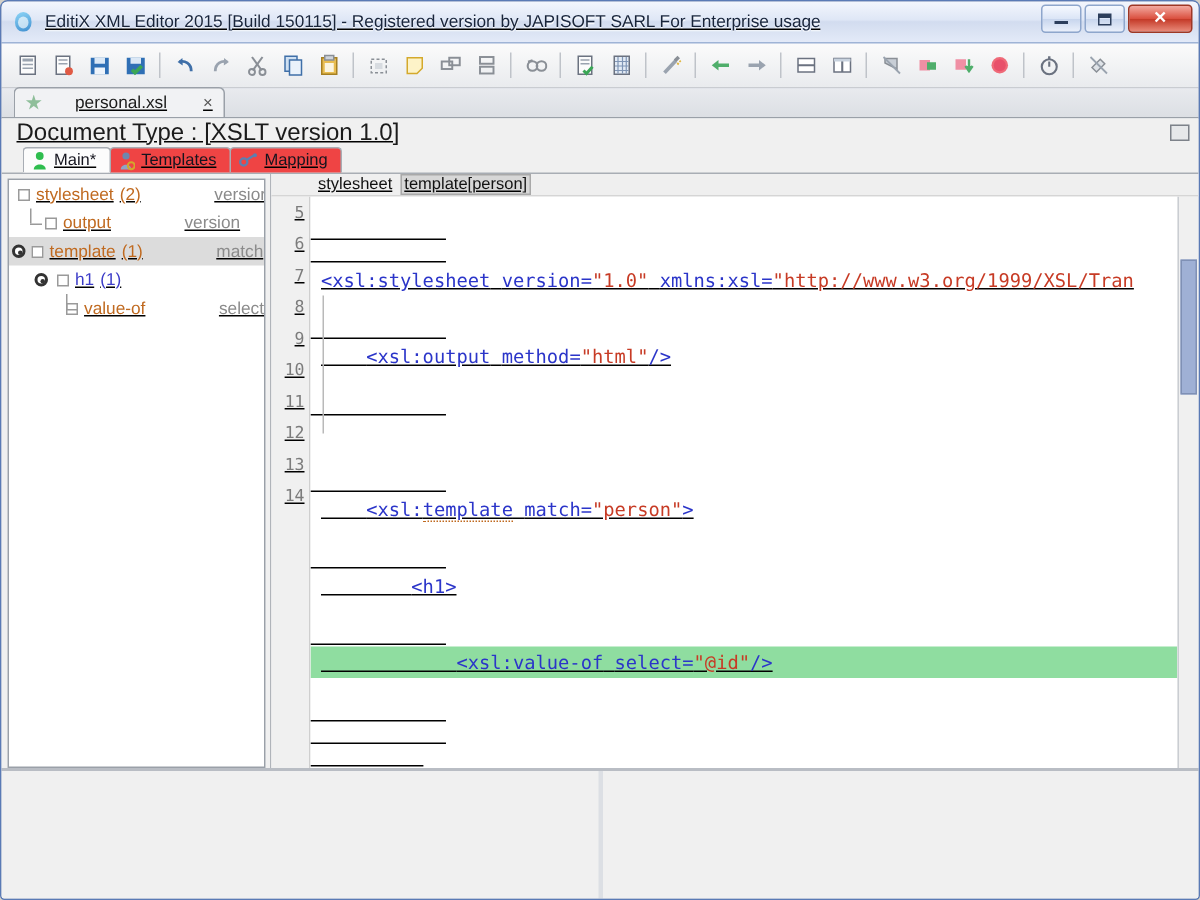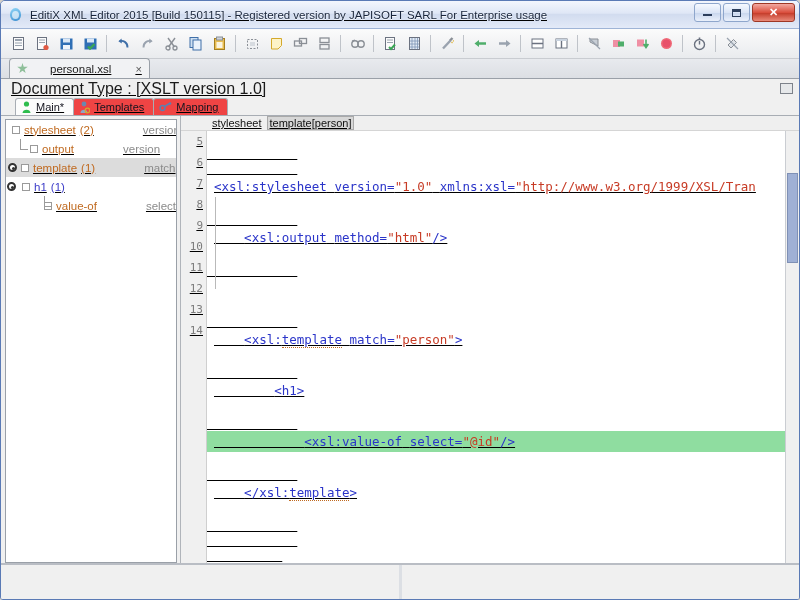--- a/index.html
+++ b/index.html
@@ -511,21 +511,21 @@
             <span class="tattr">version</span>
           </div>
           <div class="tnode tsel" style="padding-left:2px;">
             <span class="thandle"></span>
             <span style="width:2px;"></span>
             <span class="tbox"></span>
             <span class="tname">template</span>
             <span class="tname" style="padding-left:4px;">(1)</span>
             <span class="tattr">match</span>
           </div>
-          <div class="tnode" style="padding-left:1px;">
+          <div class="tnode" style="padding-left:17px;">
             <span class="thandle"></span>
             <span style="width:4px;"></span>
             <span class="tbox"></span>
             <span class="tname blue">h1</span>
             <span class="tname blue" style="padding-left:4px;">(1)</span>
           </div>
           <div class="tnode" style="padding-left:35px;">
             <span style="width:13px;height:19px;display:inline-block;position:relative;">
               <span style="position:absolute;left:3px;top:0;width:1px;height:10px;background:#9a9a9a;"></span>
               <span style="position:absolute;left:3px;top:10px;width:8px;height:1px;background:#9a9a9a;"></span>
@@ -558,21 +558,20 @@
           </div>
           <div class="marker" style="top:110px;"></div>
           <div class="codelines">
             <div class="blockline" style="top:66px;height:92px;left:8px;"></div>
             <div class="ln"><span class="t-tag">&lt;xsl:stylesheet</span> <span class="t-attr">version=</span><span class="t-val">"1.0"</span> <span class="t-attr">xmlns:xsl=</span><span class="t-val">"http://www.w3.org/1999/XSL/Tran</span></div>
             <div class="ln">    <span class="t-tag">&lt;xsl:output</span> <span class="t-attr">method=</span><span class="t-val">"html"</span><span class="t-tag">/&gt;</span></div>
             <div class="ln"></div>
             <div class="ln">    <span class="t-tag">&lt;xsl:<span class="und">template</span></span> <span class="t-attr">match=</span><span class="t-val">"person"</span><span class="t-tag">&gt;</span></div>
             <div class="ln">        <span class="t-tag">&lt;h1&gt;</span></div>
             <div class="ln hl">            <span class="t-tag">&lt;xsl:value-of</span> <span class="t-attr">select=</span><span class="t-val">"@id"</span><span class="t-tag">/&gt;</span></div>
-            <div class="ln">    <span class="t-tag">&lt;/xsl:<span class="und">template</span>&gt;</span></div>
             
             
           </div>
           <div class="vscroll">
             <div class="vthumb" style="top:42px;height:90px;"></div>
           </div>
         </div>
       </div>
     </div>
 

